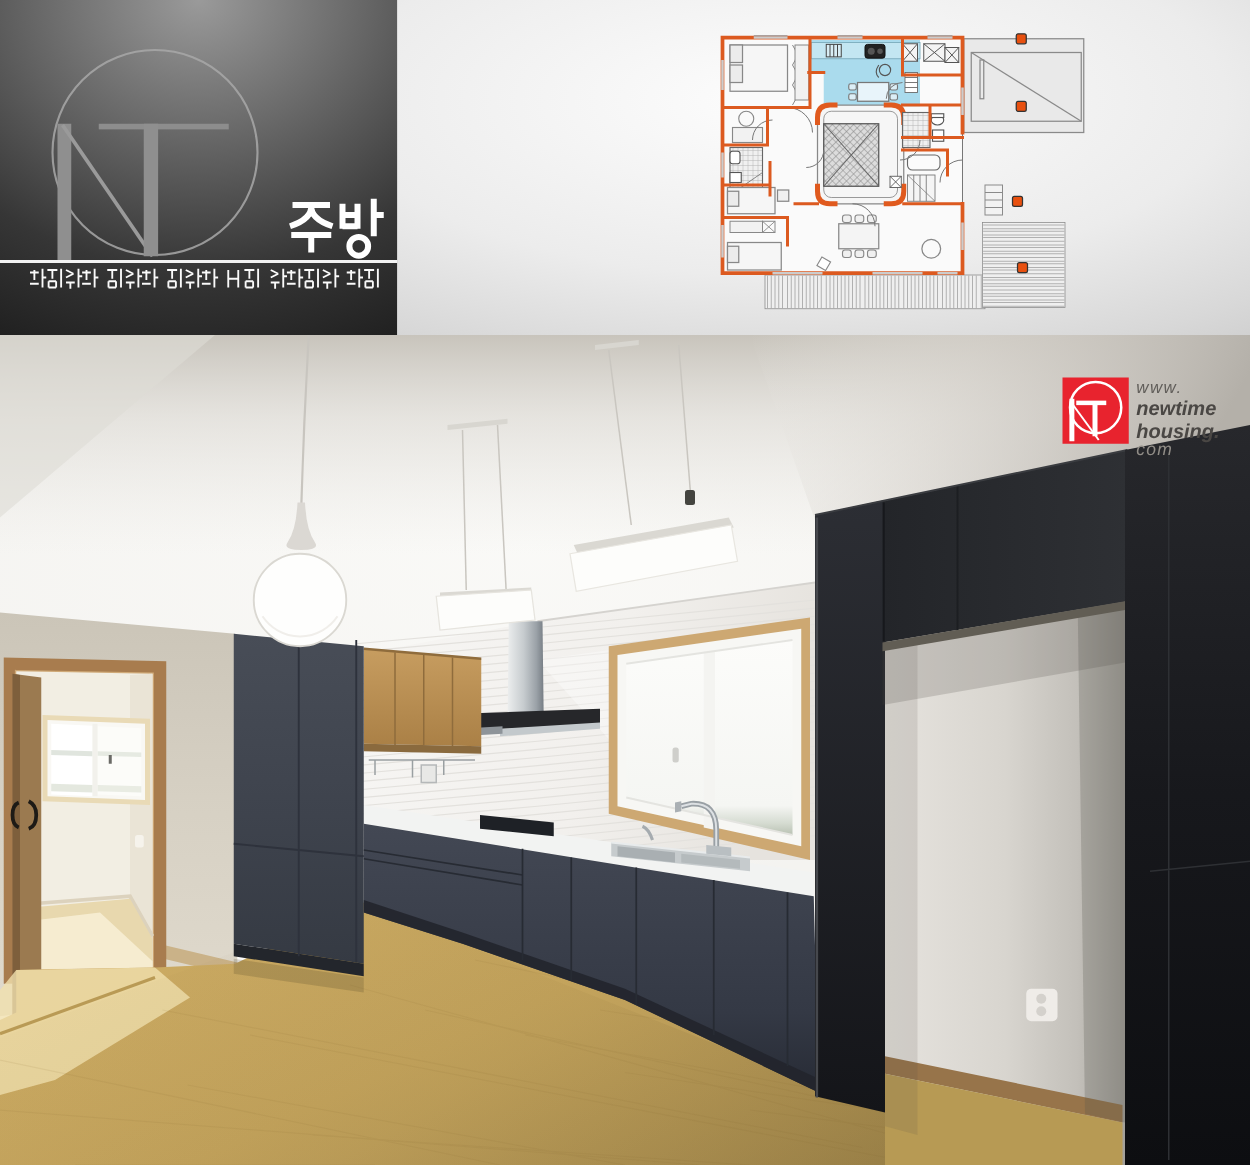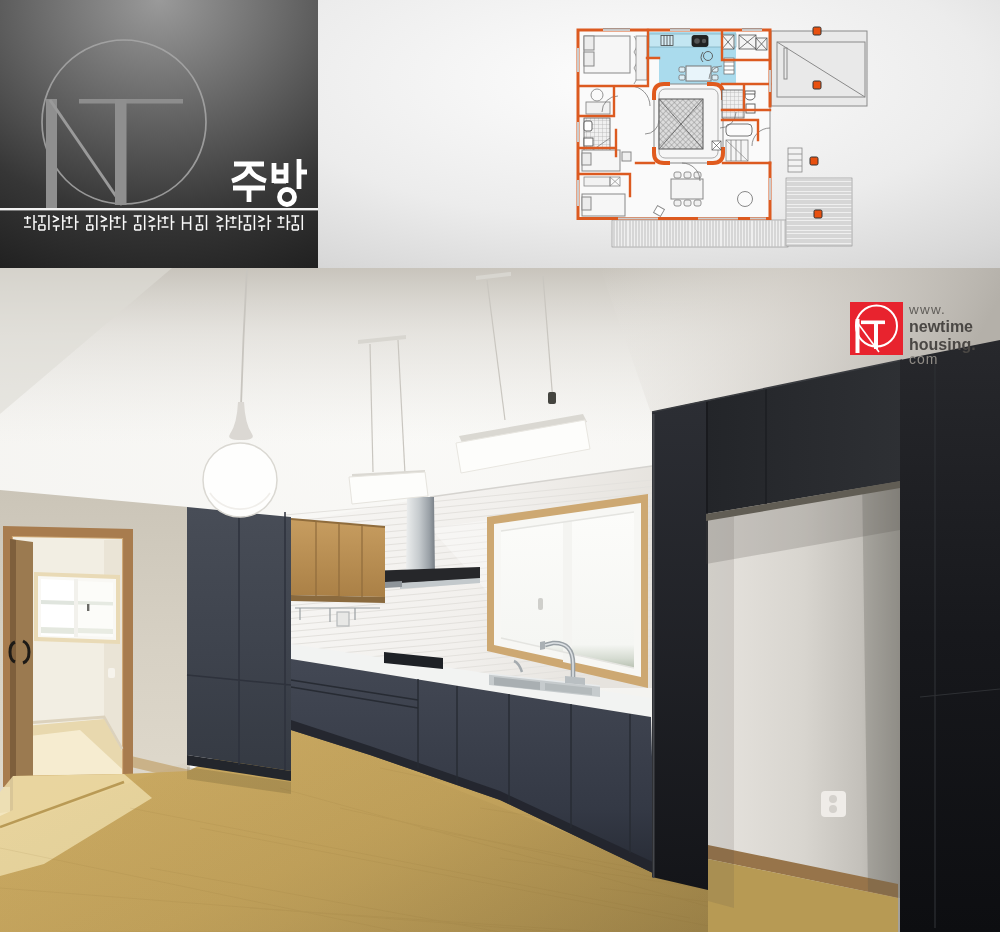--- a/index.html
+++ b/index.html
@@ -1,15 +1,15 @@
 <!DOCTYPE html>
 <html><head><meta charset="utf-8">
 <style>
 html,body{margin:0;padding:0;background:#ffffff;}
-#page{position:relative;width:1000px;height:932px;overflow:hidden;background:#ffffff;font-family:"Liberation Sans",sans-serif;}
+#page{position:relative;width:1000px;height:932px;overflow:hidden;background:#ffffff;font-family:"Liberation Sans",sans-serif;font-style:italic;}
 #page svg{position:absolute;display:block;}
 </style></head>
 <body>
 <div id="page">
 
 <svg id="hdr" width="318" height="268" viewBox="0 0 318 268" style="left:0;top:0">
 <defs>
 <radialGradient id="hbg" cx="0.5" cy="0.0" r="1.3">
 <stop offset="0" stop-color="#9a9a9a"></stop>
           <stop offset="0.3" stop-color="#6a6a6a"></stop>

